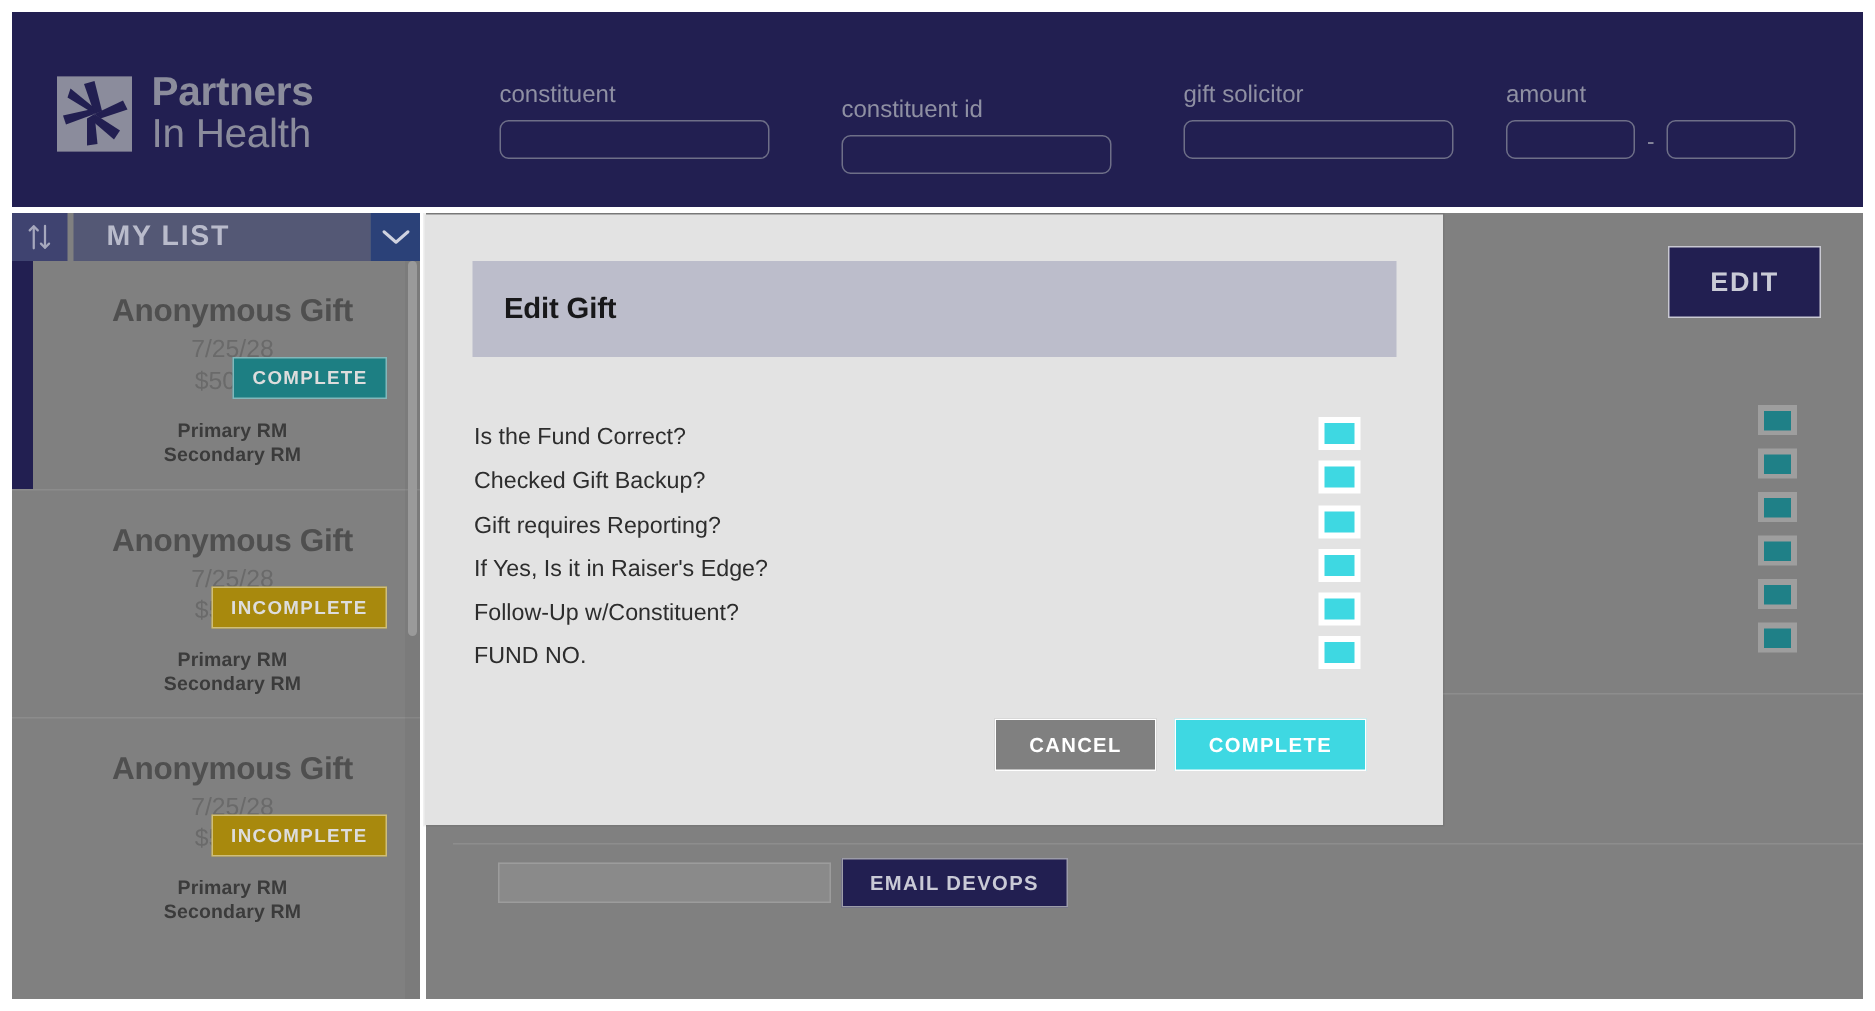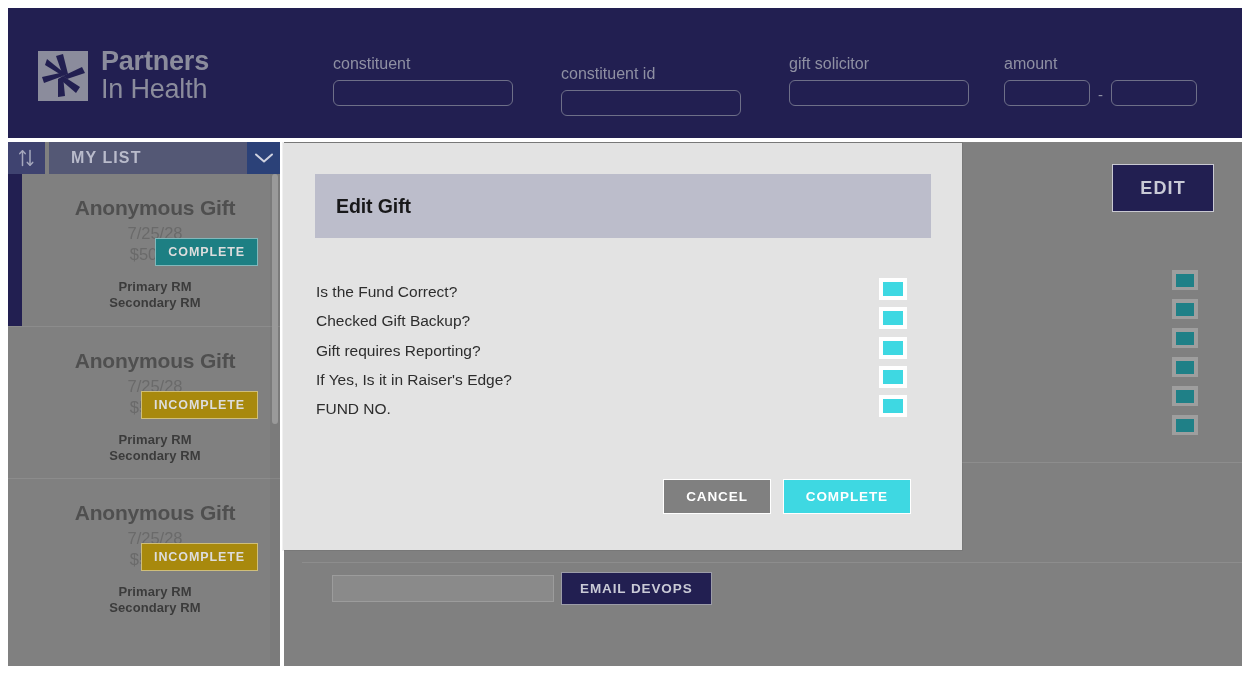--- a/index.html
+++ b/index.html
@@ -118,21 +118,21 @@
     cursor: pointer;
   }
   .mylist-bar {
     flex: 1;
     background: #545875;
     margin-left: 4px;
     display: flex;
     align-items: center;
     padding-left: 22px;
     color: #b9bbcb;
-    font-size: 16px;
+    font-size: 19px;
     font-weight: 700;
     letter-spacing: 1.1px;
     cursor: pointer;
   }
   .mylist-chevron {
     width: 33px;
     height: 32px;
     background: #2b4178;
     display: flex;
     align-items: center;
@@ -557,20 +557,26 @@
             <i></i>
           </span>
       </div>
       <div class="check-row">
         <span class="check-label">If Yes, Is it in Raiser's Edge?</span>
         <span class="check-toggle">
             <i></i>
           </span>
       </div>
       <div class="check-row">
+        <span class="check-label">Follow-Up w/Constituent?</span>
+        <span class="check-toggle">
+            <i></i>
+          </span>
+      </div>
+      <div class="check-row">
         <span class="check-label">FUND NO.</span>
         <span class="check-toggle">
             <i></i>
           </span>
       </div>
     </div>
 
     <div class="modal-actions">
       <div class="btn btn-cancel">CANCEL</div>
       <div class="btn btn-complete">COMPLETE</div>

